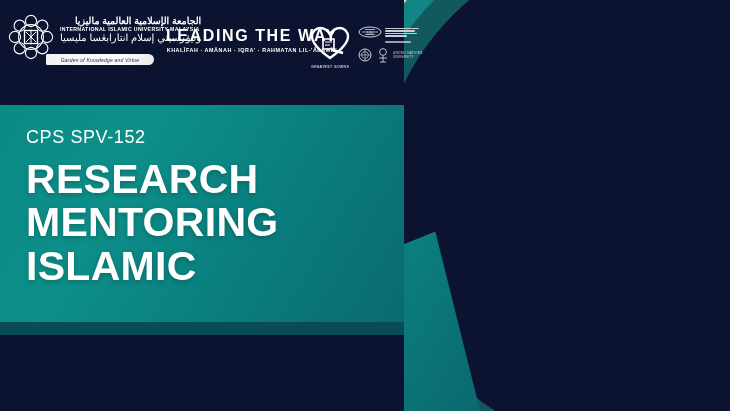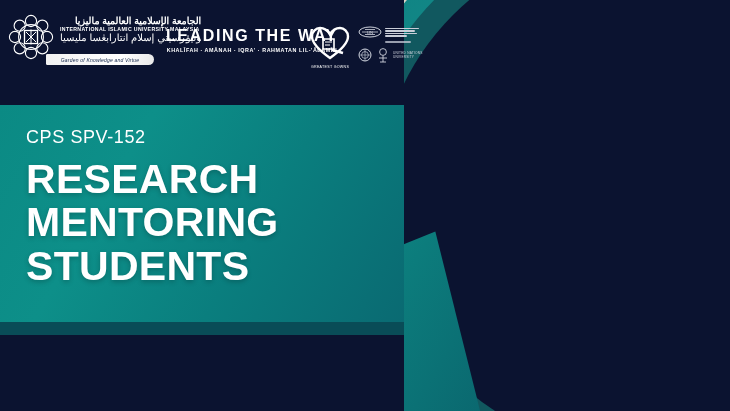--- a/index.html
+++ b/index.html
@@ -247,21 +247,21 @@
   <div class="leftnavy"></div>
   <div class="panel"></div>
   <div class="panel-shadow"></div>
   <div class="bottombar"></div>
 
   <div class="titleblock">
     <div class="course-code">CPS SPV-152</div>
     <div class="main-title">
       <div>RESEARCH</div>
       <div>MENTORING</div>
-      <div>STUDENTS</div>
+      <div>ISLAMIC</div>
     </div>
   </div>
 
   <div class="header">
 
     <div class="iium">
       <div class="rosette">
         <svg viewBox="0 0 46 46" width="46" height="46" aria-hidden="true">
           <g fill="none" stroke="#ffffff" stroke-width="1.1">
             <g>

